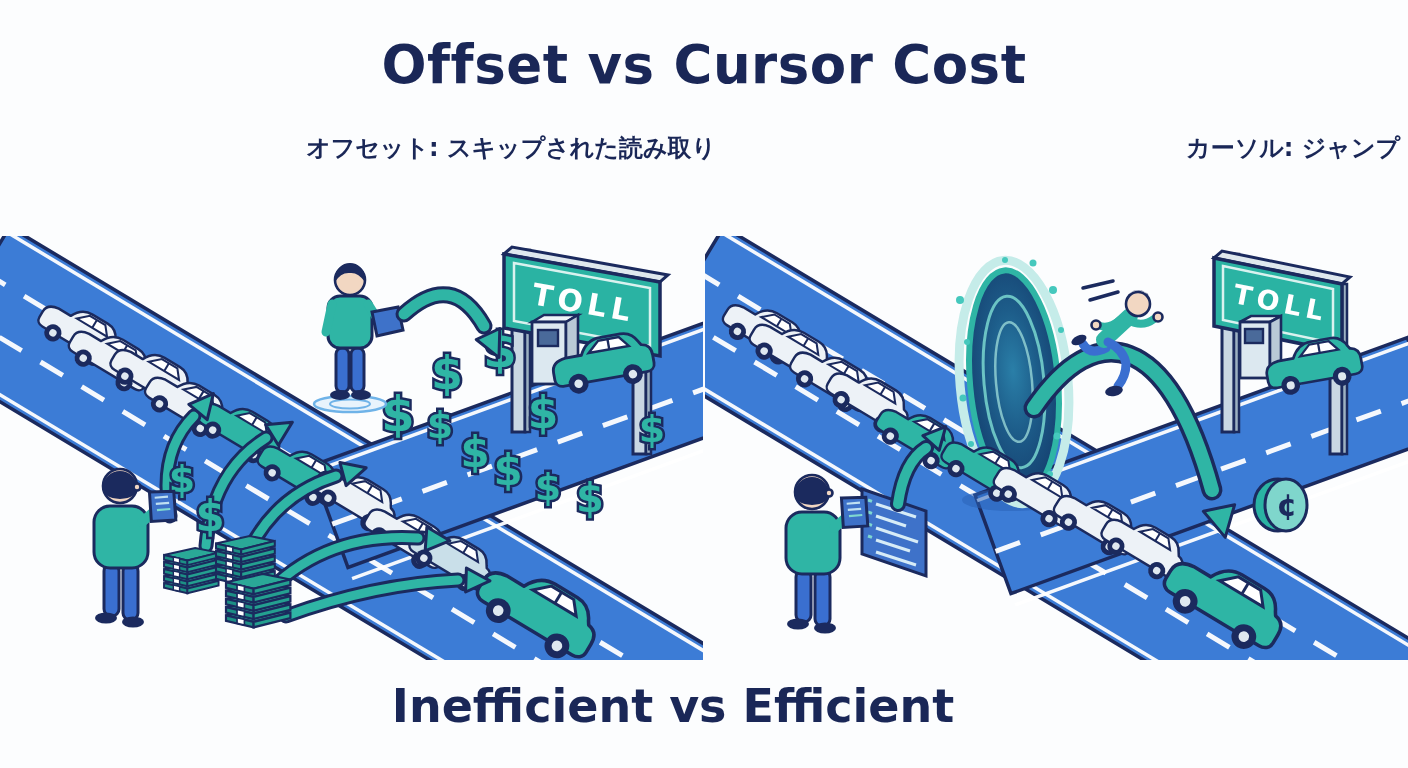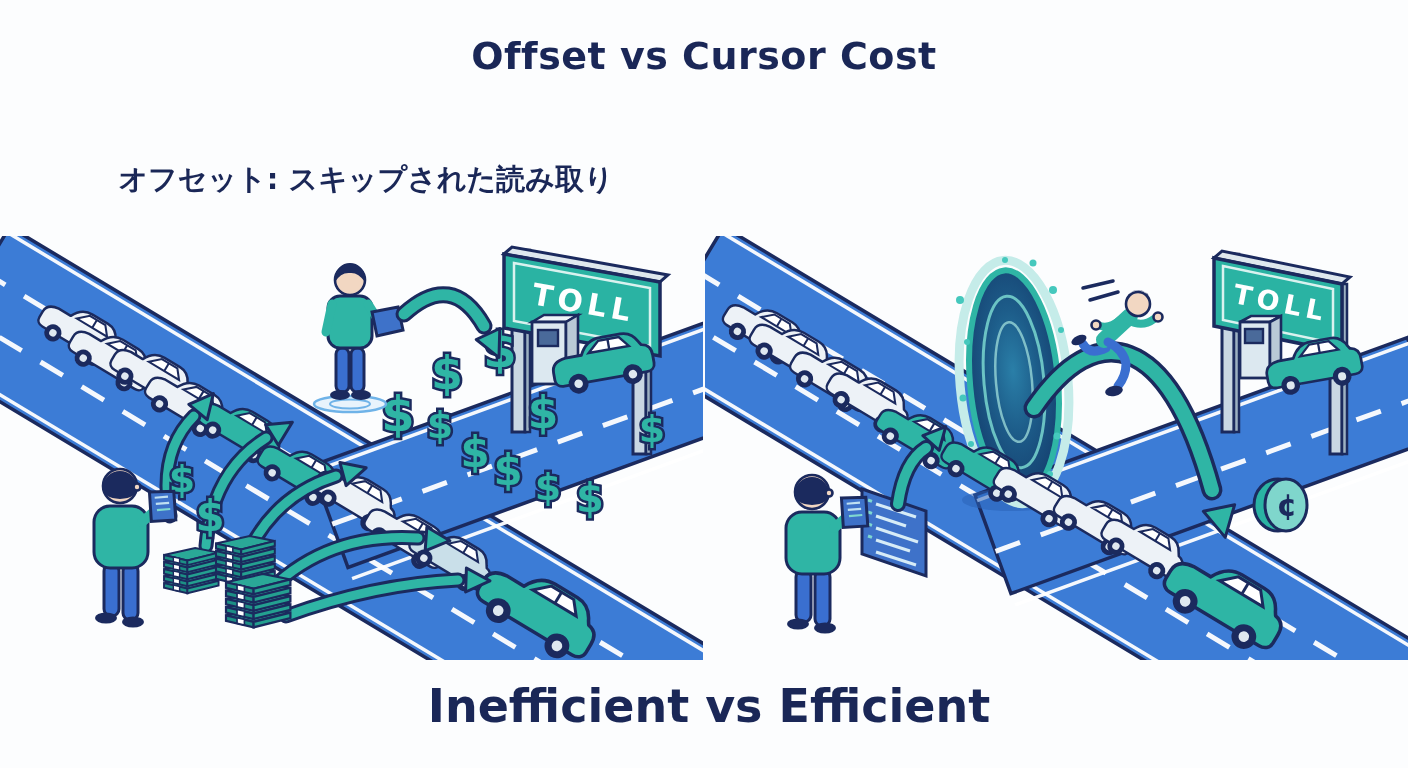--- a/index.html
+++ b/index.html
@@ -1,24 +1,24 @@
 <!DOCTYPE html>
 <html><head>
 <meta charset="utf-8">
 <style>
   html,body{margin:0;padding:0;}
   .stage{position:relative;width:1408px;height:768px;background:#fcfdfe;overflow:hidden;
          font-family:"DejaVu Sans",sans-serif;}
   .stage svg{position:absolute;left:0;top:0;}
   .txt{position:absolute;color:#1a2757;font-weight:800;text-align:center;}
-  .title{left:0;right:0;top:34px;font-size:38px;letter-spacing:.5px;}
-  .heading{top:158px;font-size:29px;line-height:1.45;}
+  .title{left:0;right:0;top:34px;font-size:53px;letter-spacing:.5px;}
+  .heading{top:131px;font-size:24px;line-height:1.45;text-align:right;}
   .heading-left{left:16px;width:700px;}
   .heading-right{left:710px;width:690px;}
-  .footer{left:0;top:679px;width:1346px;font-size:46px;padding-left:36px;}
+  .footer{left:0;top:679px;width:1346px;font-size:46px;}
   
   .outl{stroke:#1b2a5e;stroke-width:3;stroke-linejoin:round;}
   .road{fill:#3c7cd6;stroke:#1b2a5e;stroke-width:3.5;}
   .edge{stroke:#ffffff;stroke-width:3.5;fill:none;opacity:.95;}
   .dash{stroke:#ffffff;stroke-width:5;fill:none;stroke-dasharray:26 22;opacity:.95;}
   .car-white{color:#edf2f7;}
   .car-teal{color:#2eb5a5;}
   .car-lightblue{color:#c9dfe9;}
   .arr-o{fill:none;stroke:#1b2a5e;stroke-linecap:round;}
   .arr-i{fill:none;stroke:#2fb5a5;stroke-linecap:round;}
@@ -342,17 +342,18 @@
   </g>
 </svg>
 
 <div class="txt title">Offset vs Cursor Cost</div>
 
 <div class="txt heading heading-left">
   <div>オフセット: スキップされた読み取り</div>
 </div>
 
 <div class="txt heading heading-right">
+  <div>カーソル: ジャンプ</div>
 </div>
 
 <div class="txt footer">Inefficient vs Efficient</div>
 
 </div>
 
 </body></html>

